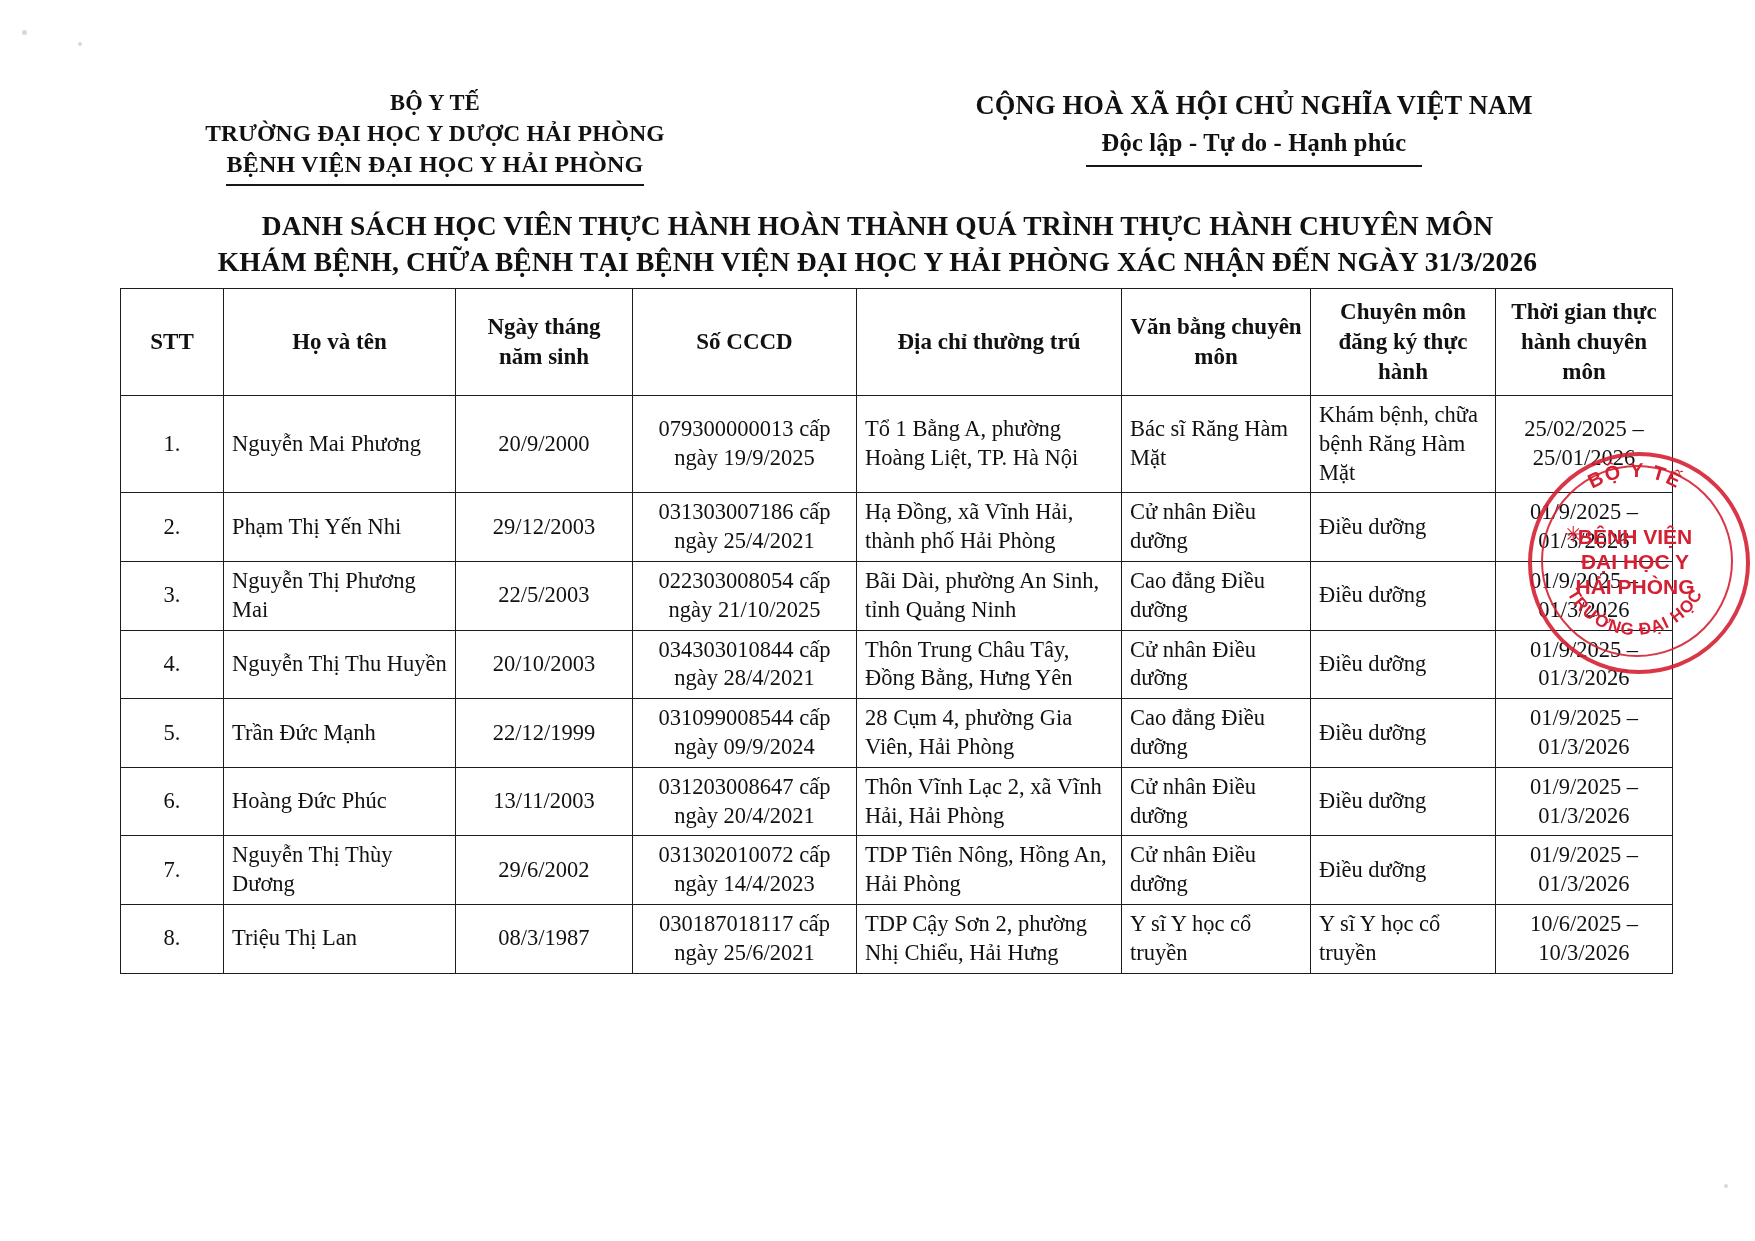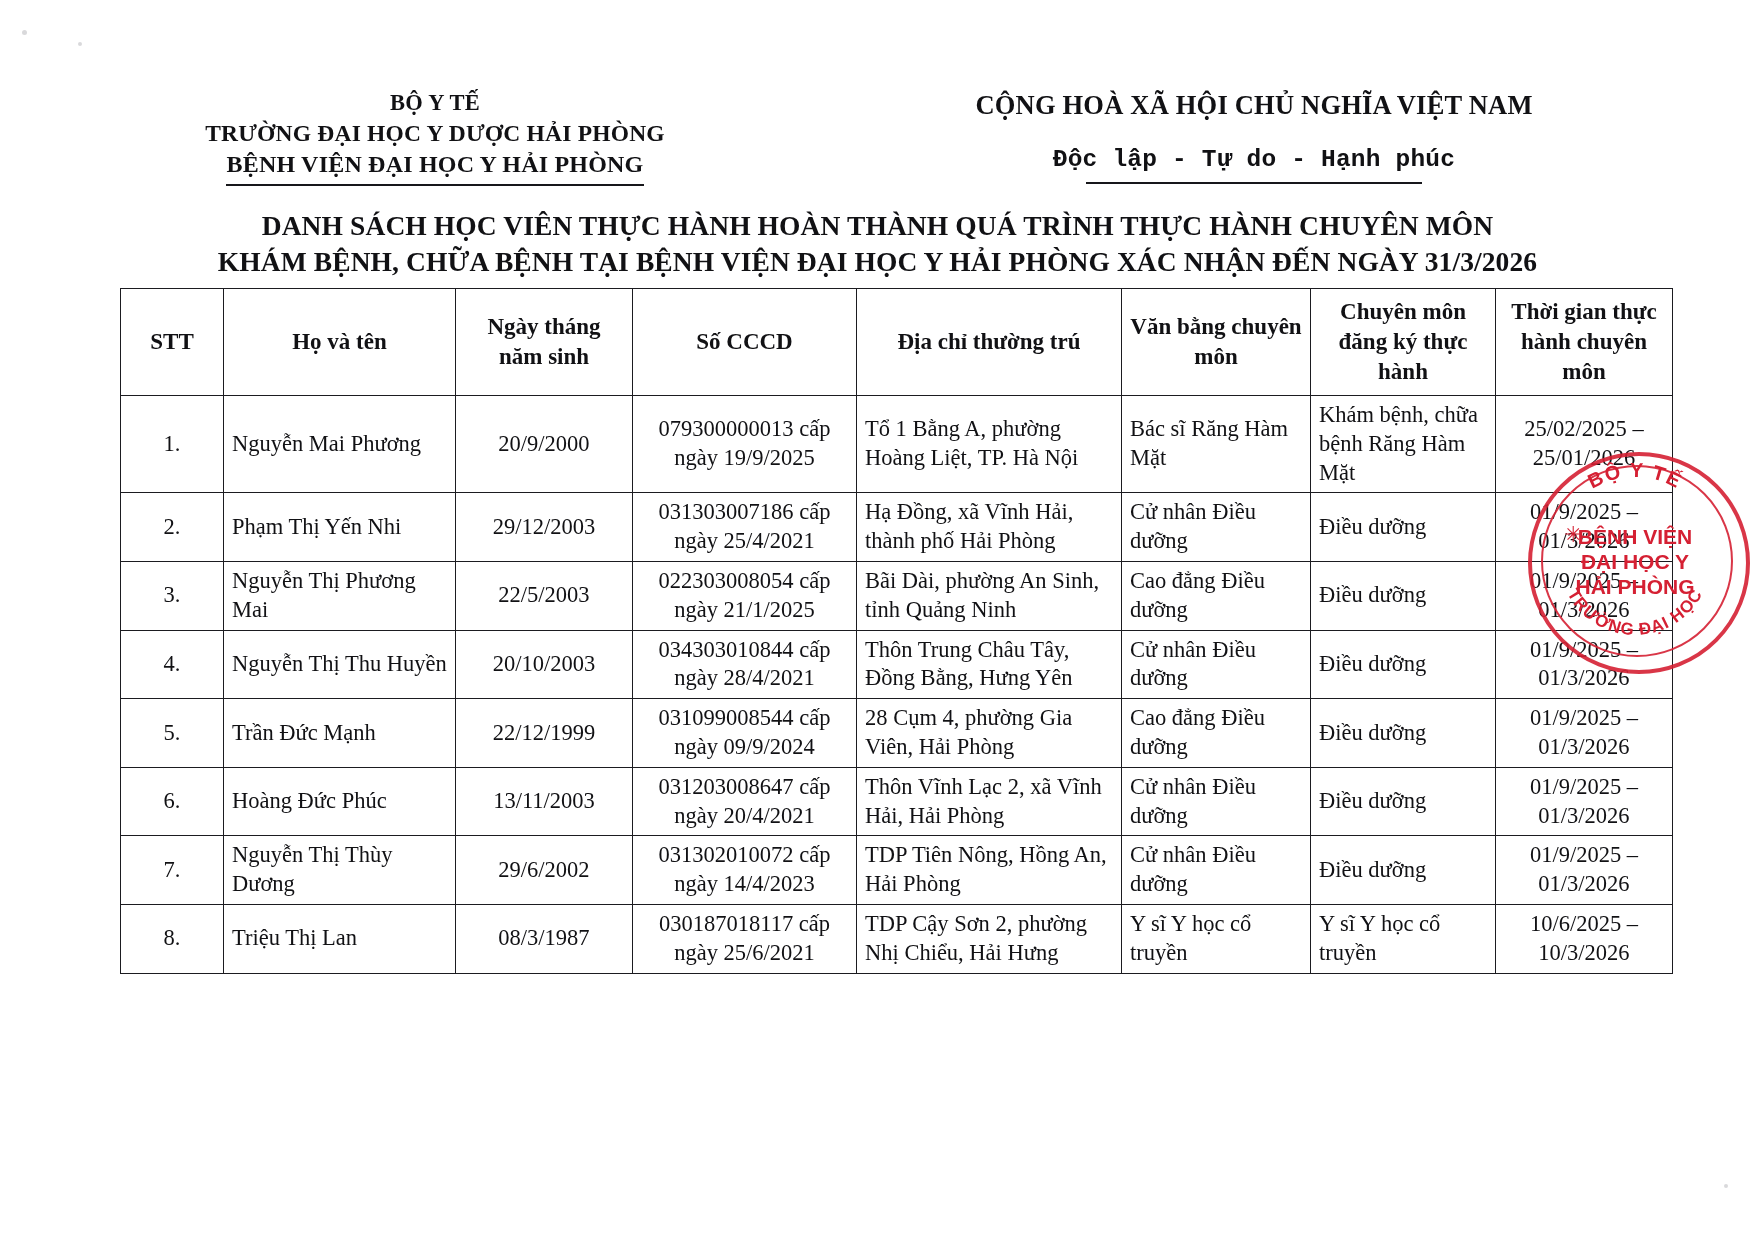--- a/index.html
+++ b/index.html
@@ -81,22 +81,21 @@
     letter-spacing: .2px;
     line-height: 1.34;
   }
   .hdr-right .r2 {
     font-weight: bold;
     font-size: 24.5px;
     letter-spacing: .2px;
     line-height: 1.38;
     display: inline-block;
     position: relative;
-    margin-top: 19px;
-    font-family: Liberation Mono, monospace;
+    margin-top: 2px;
   }
   .hdr-right .r2::after {
     content: "";
     position: absolute;
     left: 50%;
     transform: translateX(-50%);
     bottom: -8px;
     width: 336px;
     height: 2.4px;
     background: #17171b;
@@ -264,21 +263,21 @@
           <td class="c-cccd">031303007186 cấp ngày 25/4/2021</td>
           <td class="c-addr">Hạ Đồng, xã Vĩnh Hải, thành phố Hải Phòng</td>
           <td class="c-deg">Cử nhân Điều dưỡng</td>
           <td class="c-reg">Điều dưỡng</td>
           <td class="c-time">01/9/2025 – 01/3/2026</td>
         </tr>
         <tr>
           <td class="c-stt">3.</td>
           <td class="c-name">Nguyễn Thị Phương Mai</td>
           <td class="c-dob">22/5/2003</td>
-          <td class="c-cccd">022303008054 cấp ngày 21/1/2025</td>
+          <td class="c-cccd">022303008054 cấp ngày 21/10/2025</td>
           <td class="c-addr">Bãi Dài, phường An Sinh, tỉnh Quảng Ninh</td>
           <td class="c-deg">Cao đẳng Điều dưỡng</td>
           <td class="c-reg">Điều dưỡng</td>
           <td class="c-time">01/9/2025 – 01/3/2026</td>
         </tr>
         <tr>
           <td class="c-stt">4.</td>
           <td class="c-name">Nguyễn Thị Thu Huyền</td>
           <td class="c-dob">20/10/2003</td>
           <td class="c-cccd">034303010844 cấp ngày 28/4/2021</td>

